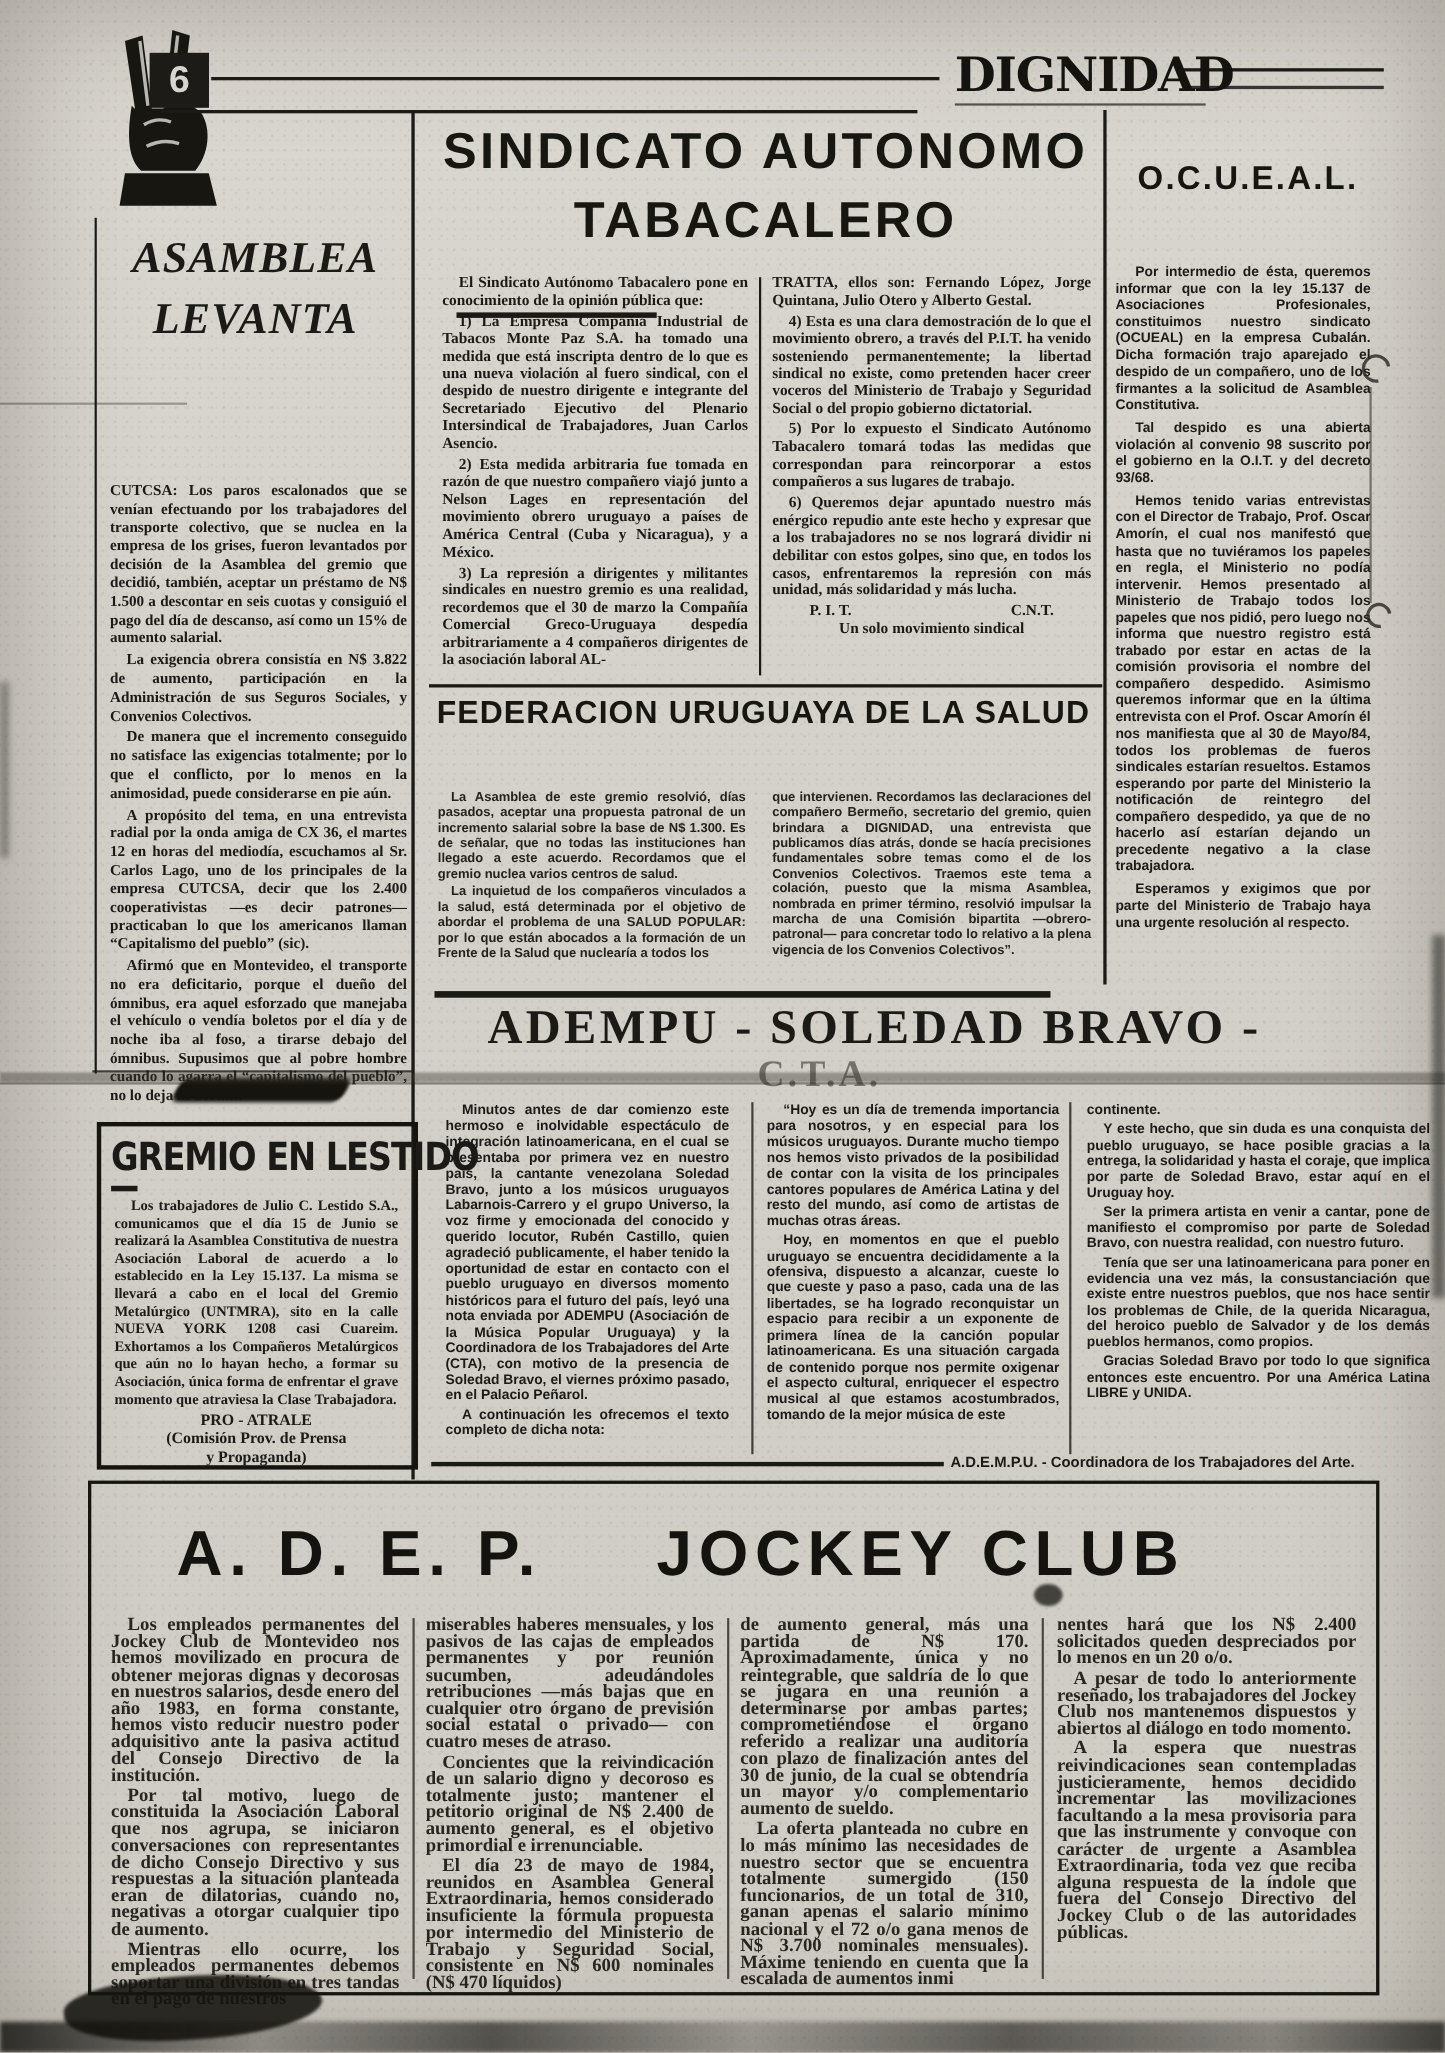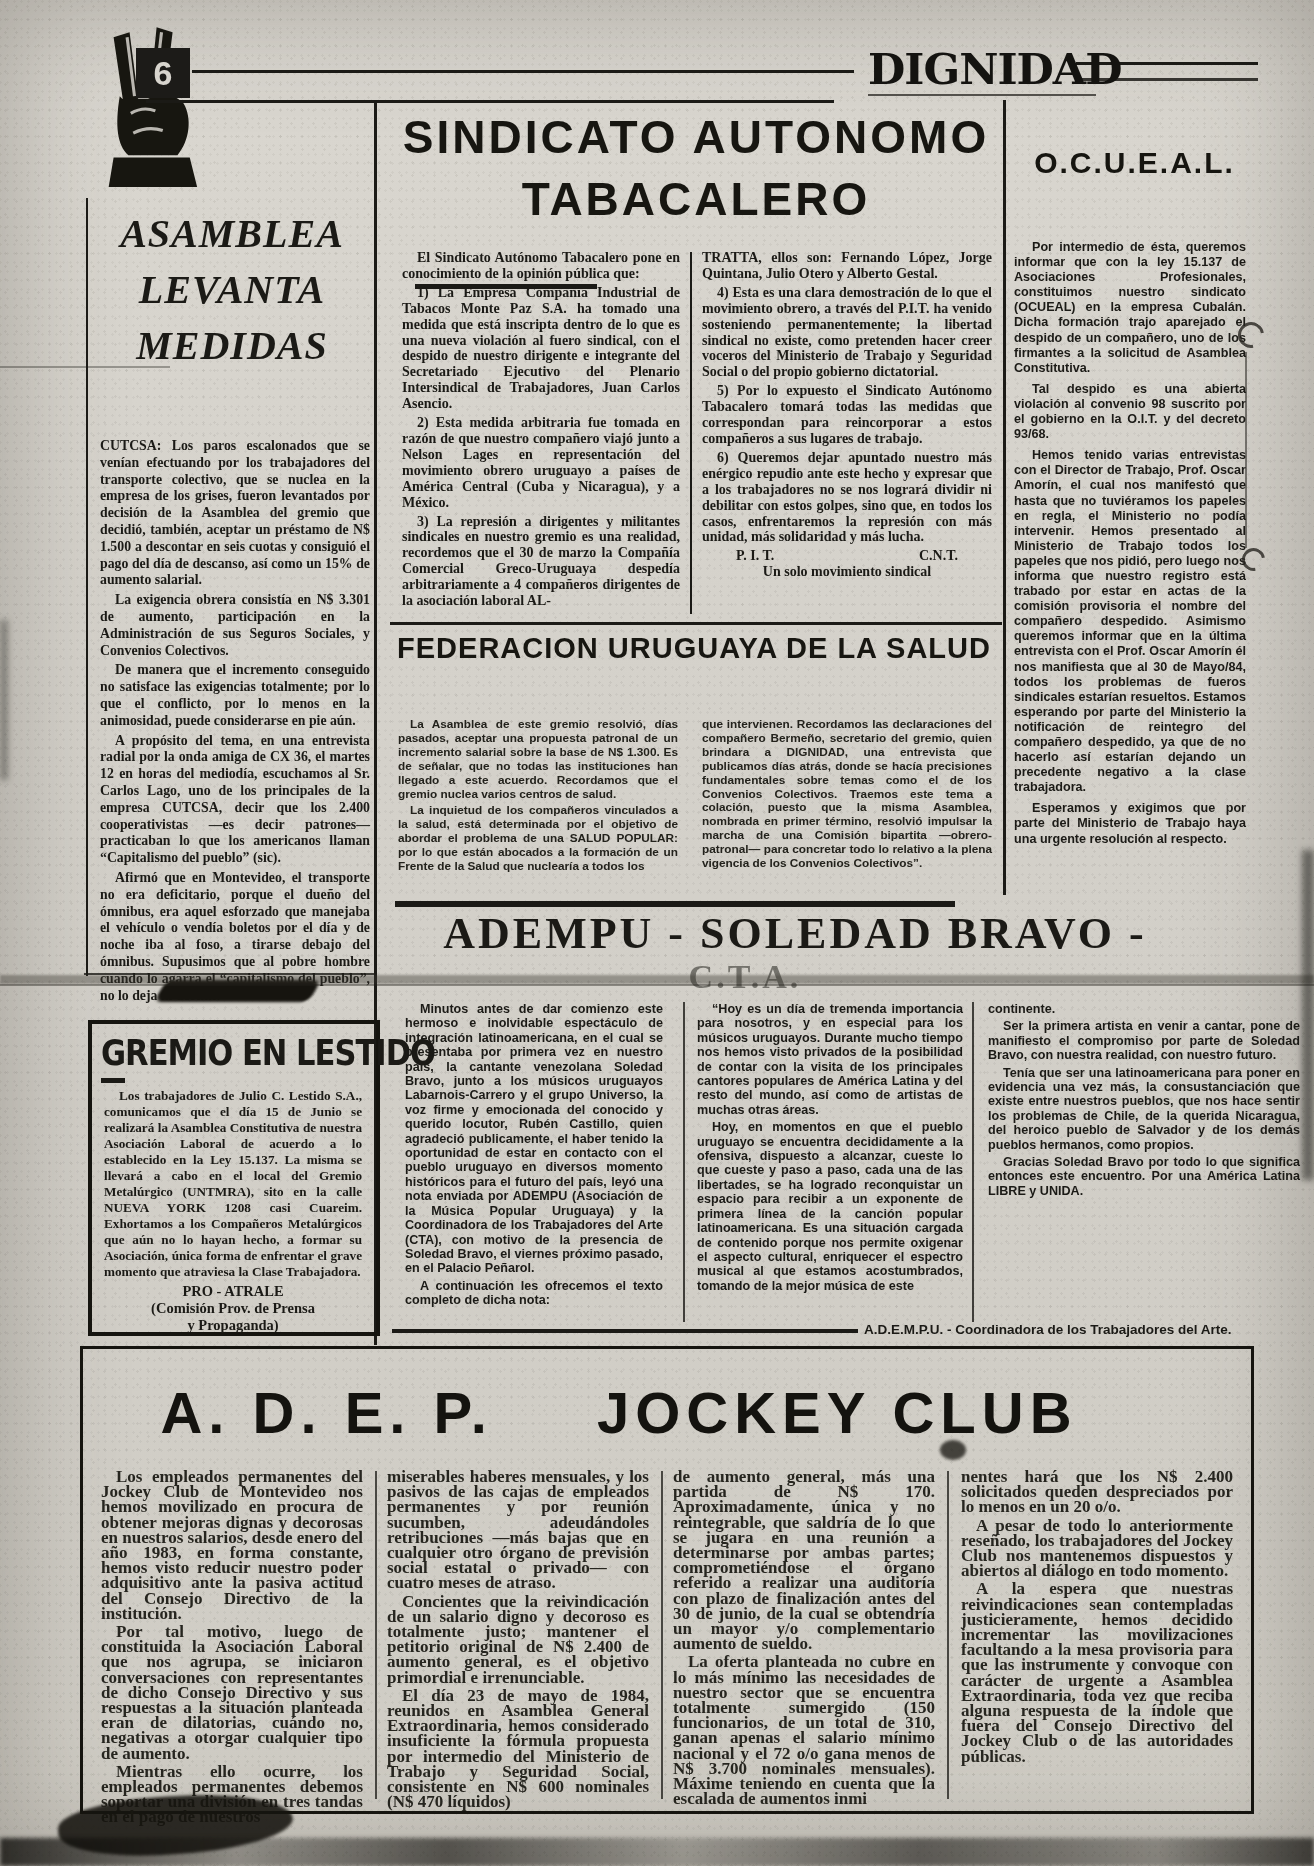--- a/index.html
+++ b/index.html
@@ -87,26 +87,25 @@
 
   <div class="abs rule" style="left:374px;top:100px;width:3px;height:1245px;"></div>
   <div class="abs rule" style="left:1003px;top:100px;width:3px;height:795px;"></div>
   <div class="abs rule" style="left:86px;top:198px;width:2px;height:778px;"></div>
   <div class="abs rule" style="left:84px;top:973px;width:292px;height:2px;opacity:.8;"></div>
 
   <section class="abs" style="left:96px;top:206px;width:272px;">
     <div class="asam-head">
       <div>ASAMBLEA</div>
       <div>LEVANTA</div>
-      <div>MEDIDAS</div>
     </div>
   </section>
   <section class="abs serifbody justify asam-body" style="left:100px;top:438px;width:270px;">
     <p class="noind">CUTCSA: Los paros escalonados que se venían efectuando por los trabajadores del transporte colectivo, que se nuclea en la empresa de los grises, fueron levantados por decisión de la Asamblea del gremio que decidió, también, aceptar un préstamo de N$ 1.500 a descontar en seis cuotas y consiguió el pago del día de descanso, así como un 15% de aumento salarial.</p>
-    <p>La exigencia obrera consistía en N$ 3.301 de aumento, participación en la Administración de sus Seguros Sociales, y Convenios Colectivos.</p>
+    <p>La exigencia obrera consistía en N$ 3.822 de aumento, participación en la Administración de sus Seguros Sociales, y Convenios Colectivos.</p>
     <p>De manera que el incremento conseguido no satisface las exigencias totalmente; por lo que el conflicto, por lo menos en la animosidad, puede considerarse en pie aún.</p>
     <p>A propósito del tema, en una entrevista radial por la onda amiga de CX 36, el martes 12 en horas del mediodía, escuchamos al Sr. Carlos Lago, uno de los principales de la empresa CUTCSA, decir que los 2.400 cooperativistas —es decir patrones— practicaban lo que los americanos llaman “Capitalismo del pueblo” (sic).</p>
     <p>Afirmó que en Montevideo, el transporte no era deficitario, porque el dueño del ómnibus, era aquel esforzado que manejaba el vehículo o vendía boletos por el día y de noche iba al foso, a tirarse debajo del ómnibus. Supusimos que al pobre hombre cuando lo agarra el “capitalismo del pueblo”, no lo deja ni dormir.</p>
   </section>
   <div class="abs smudge" style="left:160px;top:980px;width:155px;height:22px;transform:skewX(-30deg);border-radius:8px;"></div>
 
   <section class="abs gremio-box" style="left:88px;top:1020px;width:284px;height:308px;">
     <div class="abs gremio-head" style="left:9px;top:8px;">GREMIO EN LESTIDO</div>
     <div class="abs rule" style="left:9px;top:54px;width:24px;height:5px;"></div>
     <div class="abs serifbody justify gremio-body" style="left:12px;top:64px;width:258px;">
@@ -174,20 +173,21 @@
     <p>A continuación les ofrecemos el texto completo de dicha nota:</p>
   </section>
   <div class="abs rule" style="left:683px;top:1002px;width:2px;height:320px;opacity:.8;"></div>
   <section class="abs sansbody justify adempu-body" style="left:697px;top:1002px;width:266px;">
     <p>“Hoy es un día de tremenda importancia para nosotros, y en especial para los músicos uruguayos. Durante mucho tiempo nos hemos visto privados de la posibilidad de contar con la visita de los principales cantores populares de América Latina y del resto del mundo, así como de artistas de muchas otras áreas.</p>
     <p>Hoy, en momentos en que el pueblo uruguayo se encuentra decididamente a la ofensiva, dispuesto a alcanzar, cueste lo que cueste y paso a paso, cada una de las libertades, se ha logrado reconquistar un espacio para recibir a un exponente de primera línea de la canción popular latinoamericana. Es una situación cargada de contenido porque nos permite oxigenar el aspecto cultural, enriquecer el espectro musical al que estamos acostumbrados, tomando de la mejor música de este</p>
   </section>
   <div class="abs rule" style="left:972px;top:1002px;width:2px;height:320px;opacity:.8;"></div>
   <section class="abs sansbody justify adempu-body" style="left:988px;top:1002px;width:312px;">
     <p class="noind">continente.</p>
+    <p>Y este hecho, que sin duda es una conquista del pueblo uruguayo, se hace posible gracias a la entrega, la solidaridad y hasta el coraje, que implica por parte de Soledad Bravo, estar aquí en el Uruguay hoy.</p>
     <p>Ser la primera artista en venir a cantar, pone de manifiesto el compromiso por parte de Soledad Bravo, con nuestra realidad, con nuestro futuro.</p>
     <p>Tenía que ser una latinoamericana para poner en evidencia una vez más, la consustanciación que existe entre nuestros pueblos, que nos hace sentir los problemas de Chile, de la querida Nicaragua, del heroico pueblo de Salvador y de los demás pueblos hermanos, como propios.</p>
     <p>Gracias Soledad Bravo por todo lo que significa entonces este encuentro. Por una América Latina LIBRE y UNIDA.</p>
   </section>
   <div class="abs rule" style="left:392px;top:1329px;width:466px;height:4px;"></div>
   <div class="abs sansbody" style="left:864px;top:1322px;width:440px;font-size:13.5px;">A.D.E.M.P.U. - Coordinadora de los Trabajadores del Arte.</div>
 
   <section class="abs jockey-box" style="left:80px;top:1346px;width:1168px;height:462px;">
     <div class="abs" style="left:0;top:30px;width:100%;display:flex;justify-content:center;gap:104px;transform:translateX(-48px);">
       <span class="jockey-h">A. D. E. P.</span>

